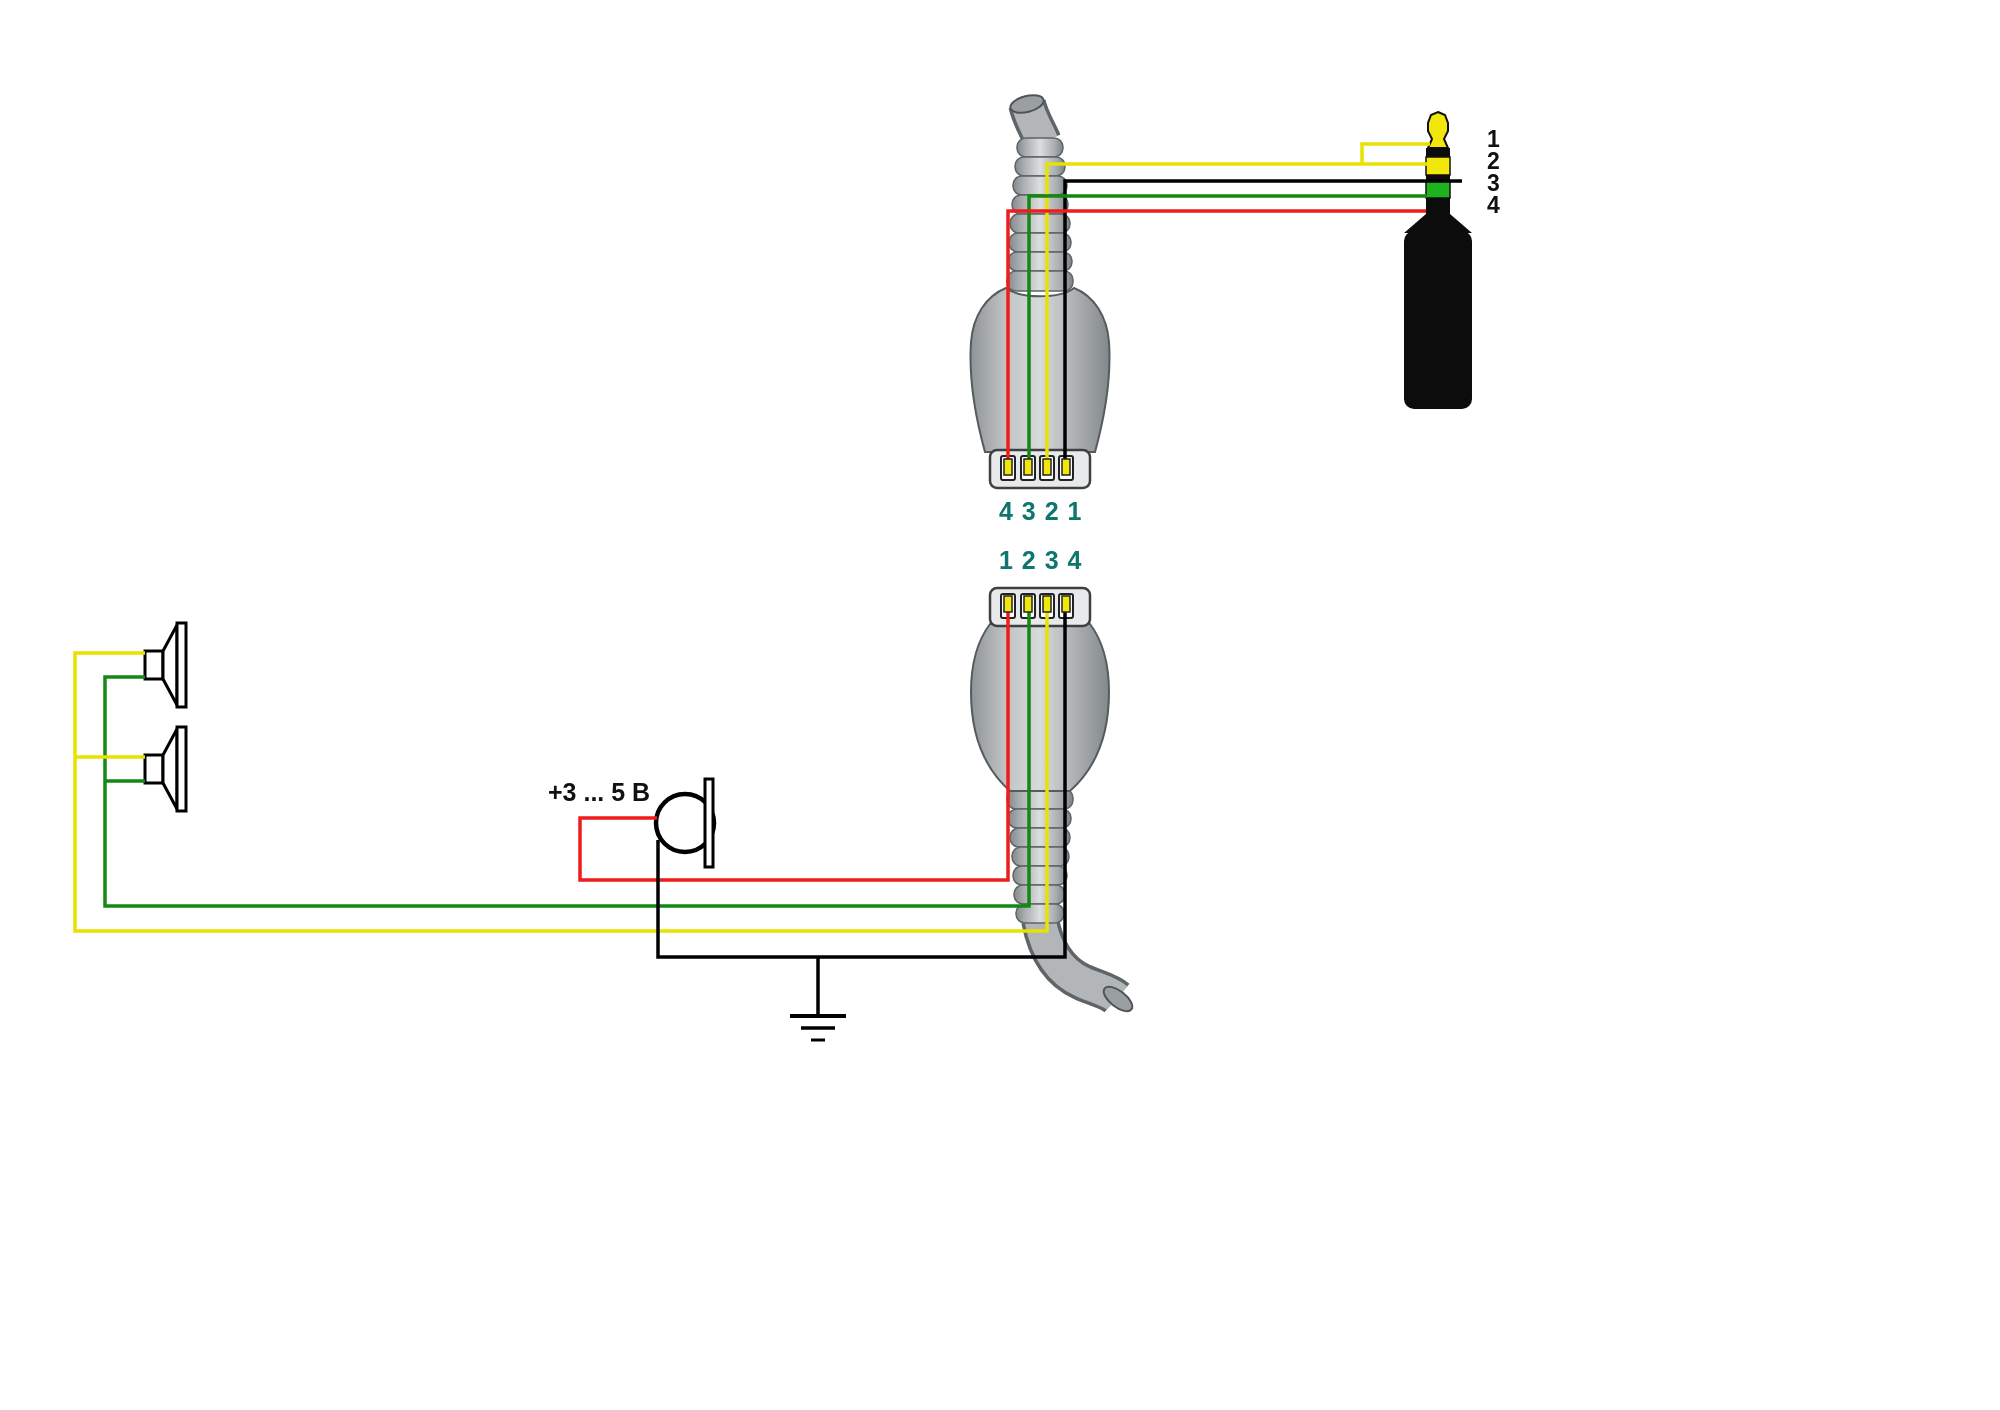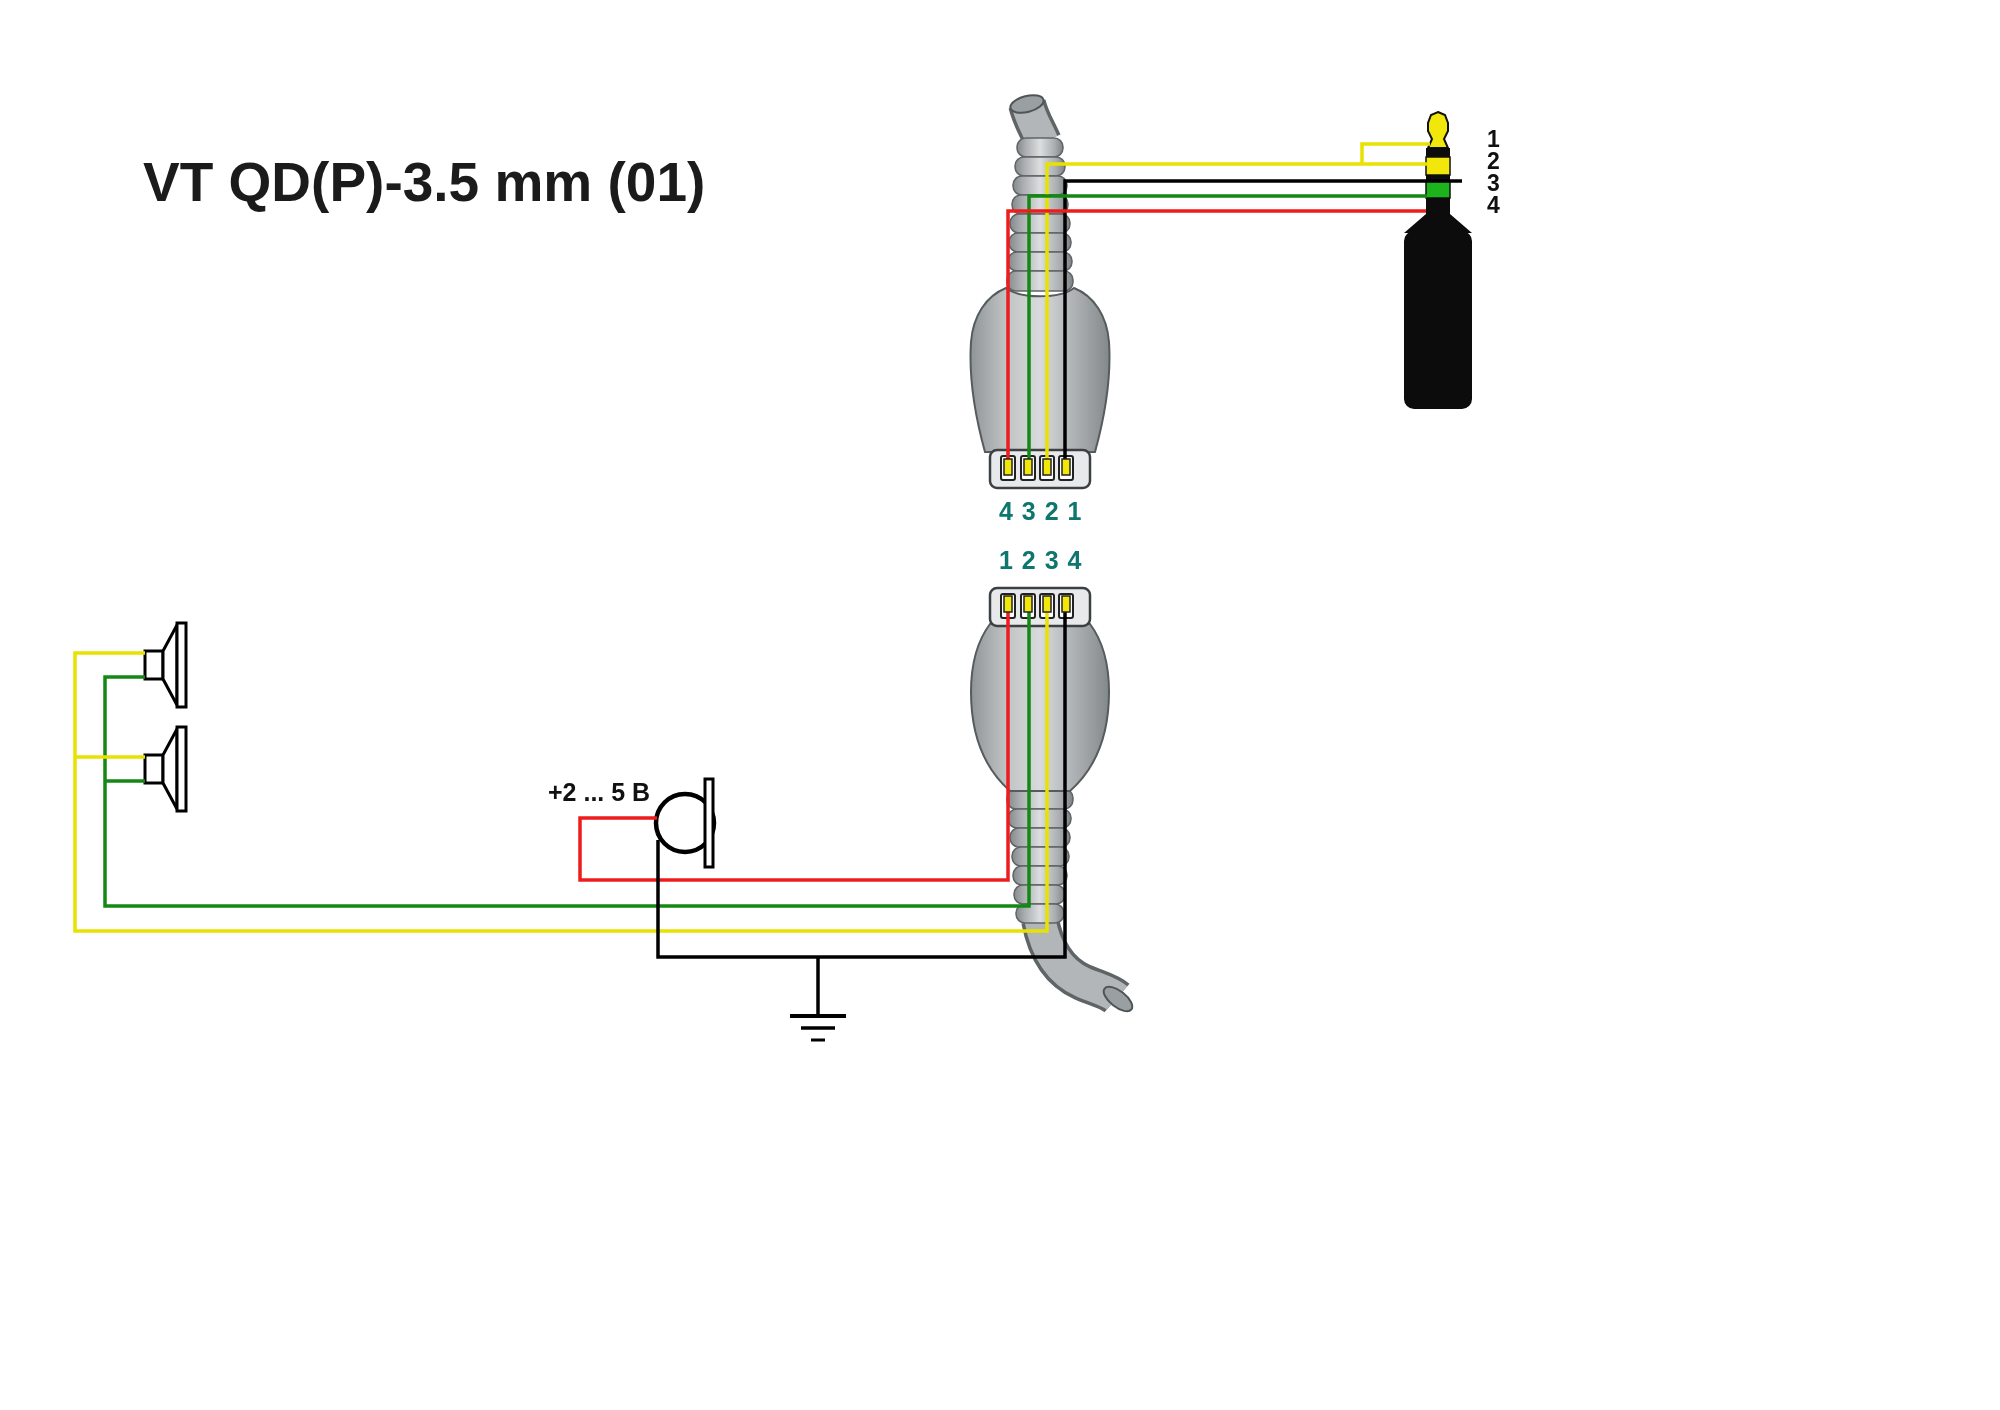--- a/index.html
+++ b/index.html
@@ -143,24 +143,23 @@
       <rect x="1043" y="459" width="8" height="16" fill="#f2e70a"></rect>
       <rect x="1062" y="459" width="8" height="16" fill="#f2e70a"></rect>
       <rect x="1004" y="596" width="8" height="16" fill="#f2e70a"></rect>
       <rect x="1024" y="596" width="8" height="16" fill="#f2e70a"></rect>
       <rect x="1043" y="596" width="8" height="16" fill="#f2e70a"></rect>
       <rect x="1062" y="596" width="8" height="16" fill="#f2e70a"></rect>
     </g>
   </svg>
 
   <div class="title">
-    <div>VT QD(P)-3.5 mm (01)</div>
   </div>
 
-  <div class="mic-label">+2 ... 5 В</div>
+  <div class="mic-label">+3 ... 5 В</div>
 
   <div class="pin-row top">4 3 2 1</div>
   <div class="pin-row bottom">1 2 3 4</div>
 
   <div class="jack-label" style="top:126px">1</div>
   <div class="jack-label" style="top:148px">2</div>
   <div class="jack-label" style="top:170px">3</div>
   <div class="jack-label" style="top:192px">4</div>
 
 </div>

